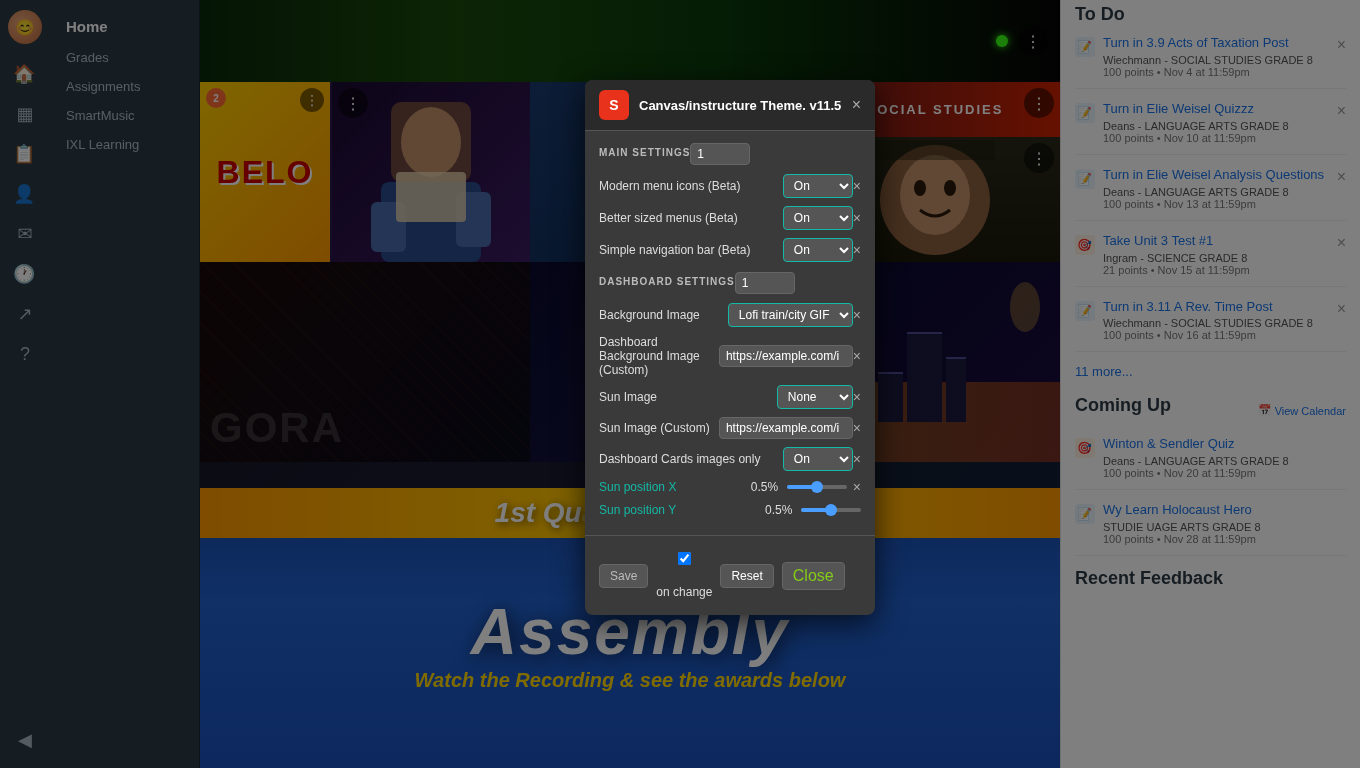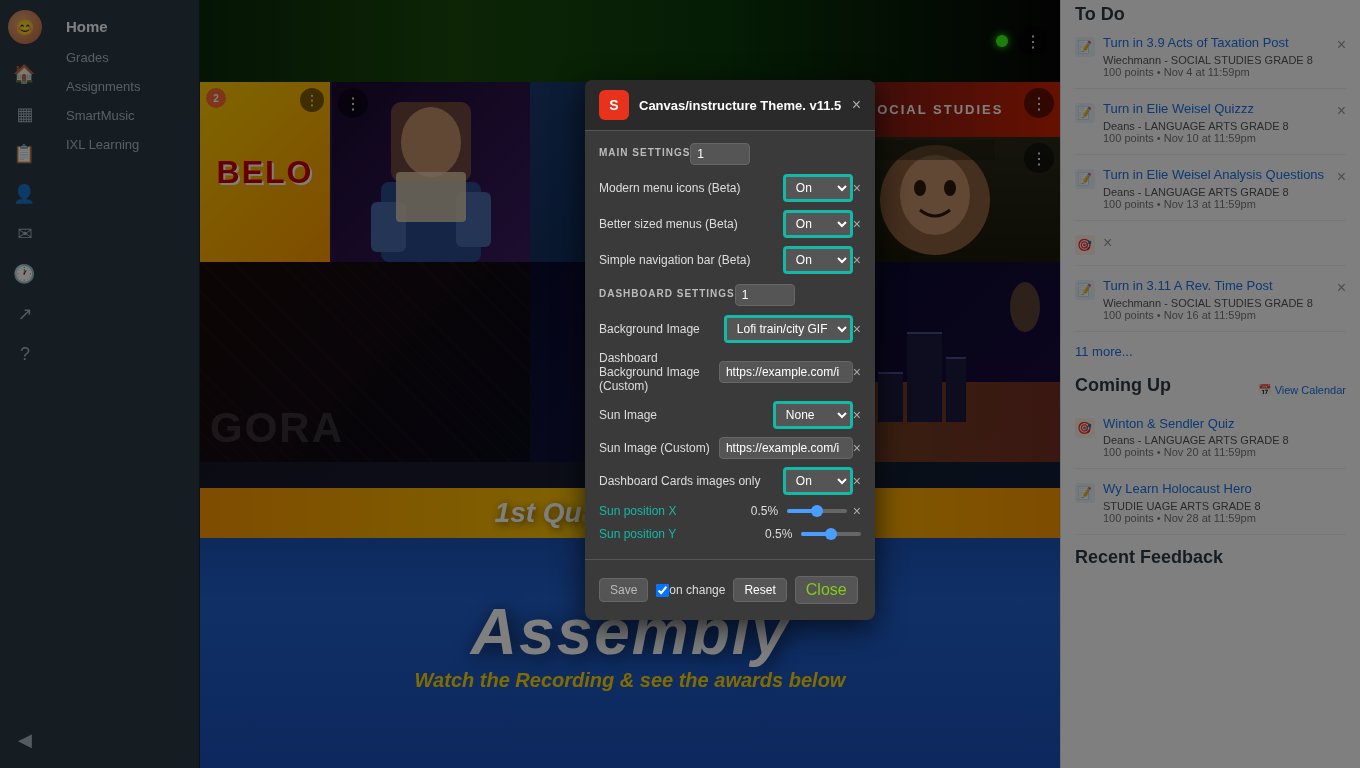--- a/index.html
+++ b/index.html
@@ -246,21 +246,21 @@
       margin-bottom: 8px;
     }
     .setting-label {
       flex: 1;
       font-size: 12px;
       color: #ddd;
     }
     .setting-select {
       background: #555;
       color: #fff;
-      border: 3px solid #14b8a6;
+      border: 1px solid #14b8a6;
       border-radius: 4px;
       padding: 3px 6px;
       font-size: 12px;
       cursor: pointer;
       min-width: 70px;
     }
     .setting-input-text {
       background: #555;
       color: #fff;
       border: 1px solid #666;
@@ -325,24 +325,25 @@
       color: #bbb;
       border: 1px solid #666;
       border-radius: 4px;
       padding: 4px 10px;
       font-size: 12px;
       cursor: pointer;
     }
     .checkbox-label {
       display: flex;
       align-items: center;
-      gap: 0;
+      gap: 20px;
       font-size: 12px;
       color: #ddd;
       cursor: pointer;
+      flex-direction: column;
     }
     .checkbox-label input { cursor: pointer; }
     .btn-reset {
       background: #555;
       color: #fff;
       border: 1px solid #666;
       border-radius: 4px;
       padding: 4px 10px;
       font-size: 12px;
       cursor: pointer;
@@ -597,20 +598,25 @@
     <div class="todo-content">
       <div class="todo-title">Turn in Elie Weisel Analysis Questions</div>
       <div class="todo-course">Deans - LANGUAGE ARTS GRADE 8</div>
       <div class="todo-meta">100 points • Nov 13 at 11:59pm</div>
     </div>
     <div class="todo-dismiss">×</div>
   </div>
 
   <div class="todo-item">
     <div class="todo-icon todo-icon-quiz">🎯</div>
+    <div class="todo-content">
+      <div class="todo-title">Take Unit 3 Test #1</div>
+      <div class="todo-course">Ingram - SCIENCE GRADE 8</div>
+      <div class="todo-meta">21 points • Nov 15 at 11:59pm</div>
+    </div>
     <div class="todo-dismiss">×</div>
   </div>
 
   <div class="todo-item">
     <div class="todo-icon todo-icon-assignment">📝</div>
     <div class="todo-content">
       <div class="todo-title">Turn in 3.11 A Rev. Time Post</div>
       <div class="todo-course">Wiechmann - SOCIAL STUDIES GRADE 8</div>
       <div class="todo-meta">100 points • Nov 16 at 11:59pm</div>
     </div>

